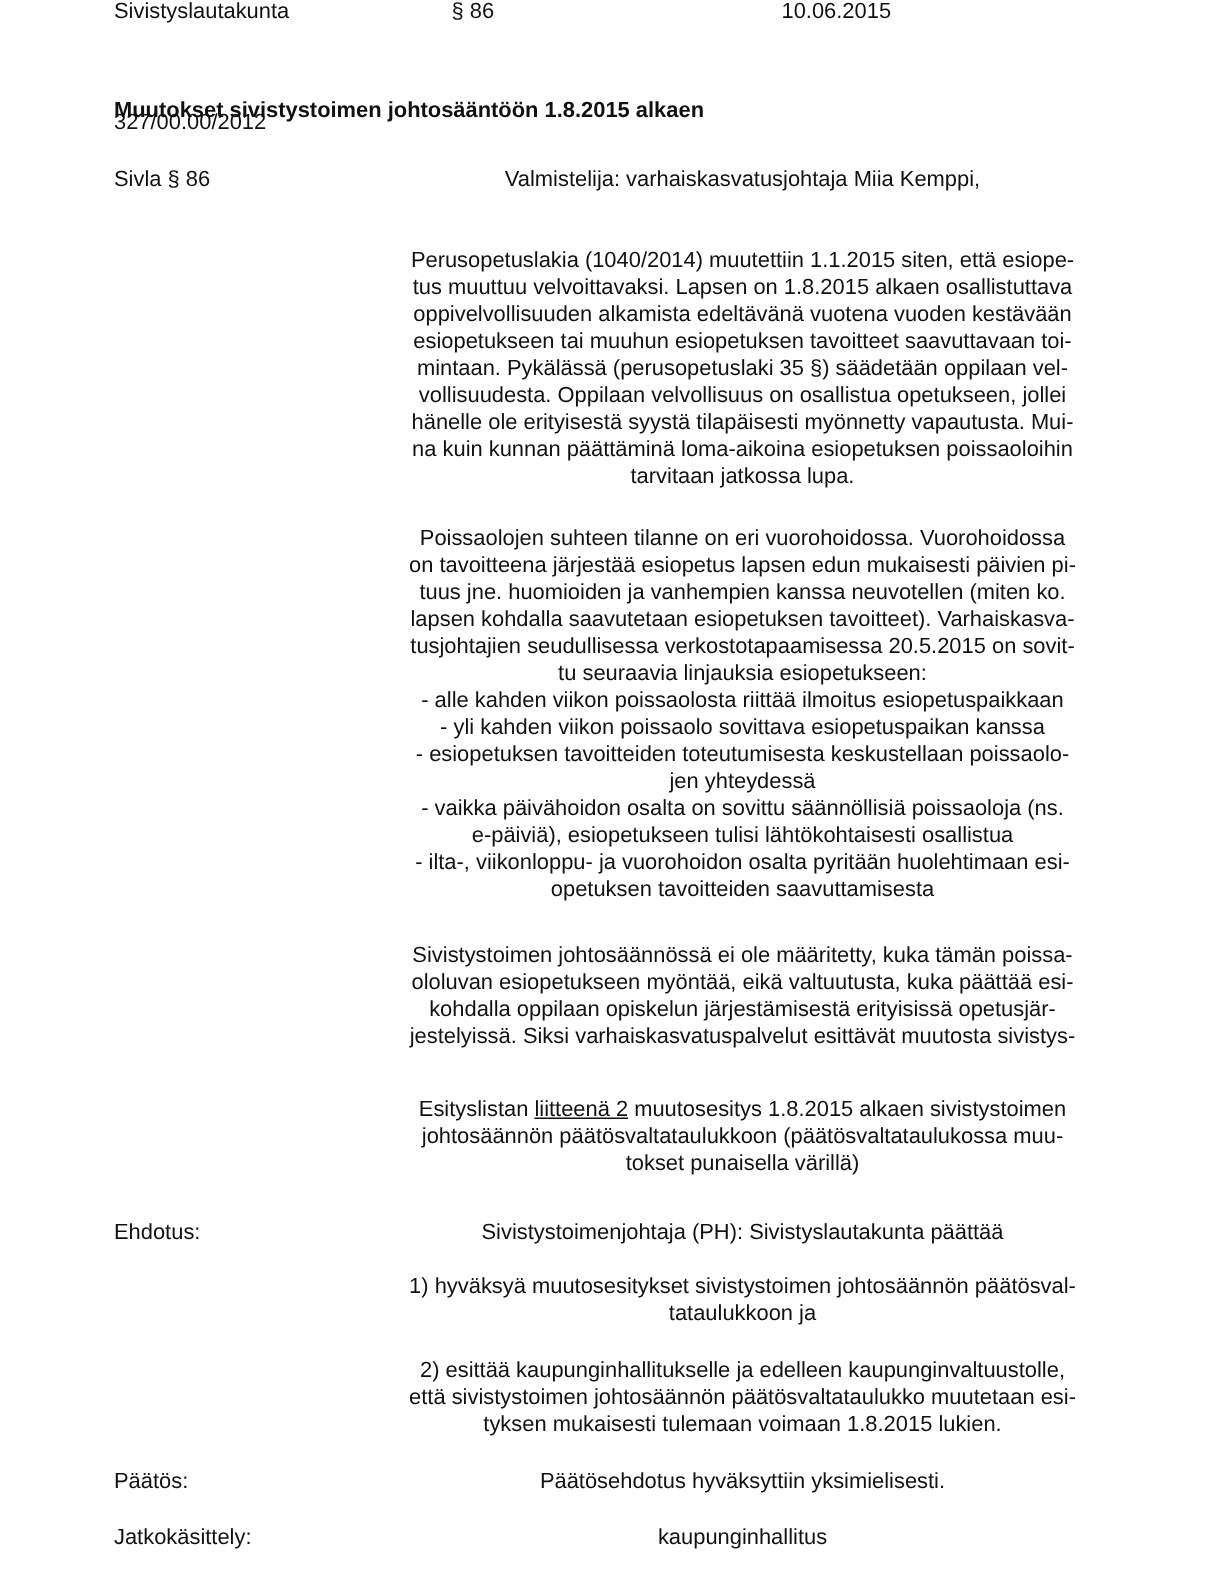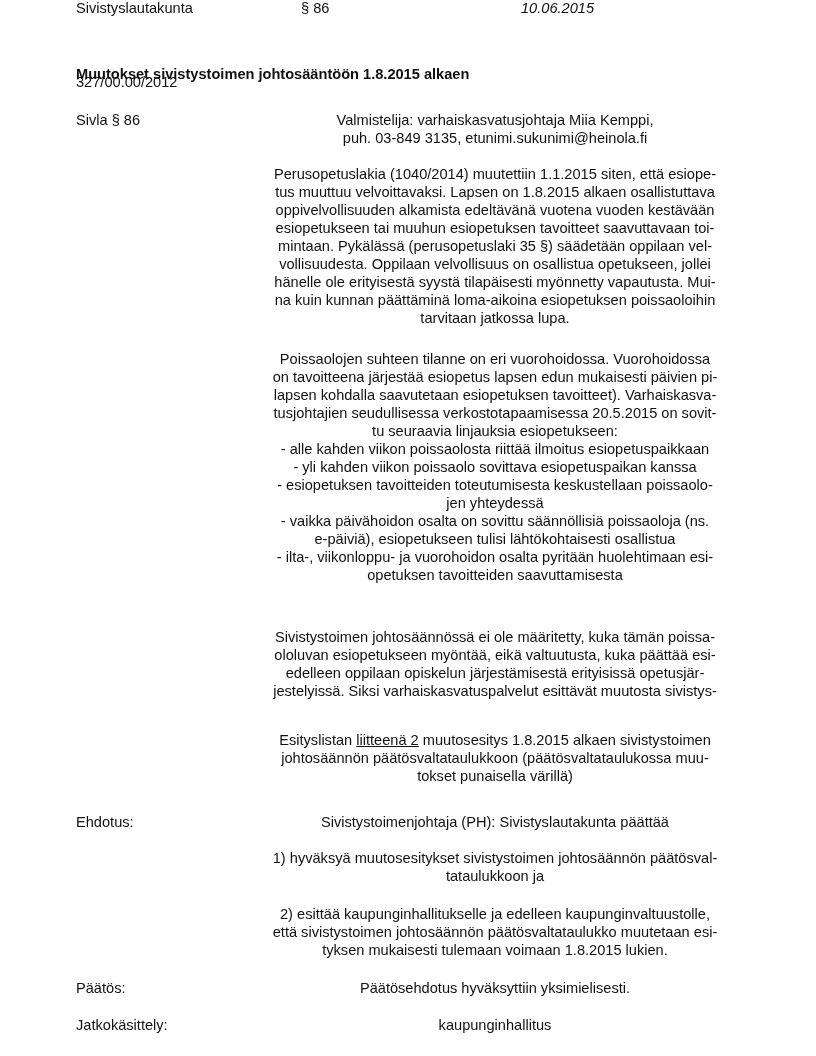--- a/index.html
+++ b/index.html
@@ -13,21 +13,21 @@
       position: relative;
       overflow: hidden;
       font-family: "Liberation Sans", sans-serif;
       font-size: 14.6px;
       color: #111111;
       line-height: 18px;
     }
     .abs { position: absolute; white-space: nowrap; }
     .hdr-committee { left: 76px; top: -1px; text-align: right; }
     .hdr-section { left: 301px; top: -1px; }
-    .hdr-date { left: 521px; top: -1px; font-style: italic; }
+    .hdr-date { left: 521px; top: -1px; }
     .title { left: 76px; top: 37px; font-weight: bold; margin-top: 28px; }
     .docnum { left: 76px; top: 73px; }
 
     .label { position: absolute; left: 76px; white-space: nowrap; }
     .content { position: absolute; left: 250px; width: 490px; text-align: center; }
     .line { display: block; white-space: nowrap; }
     .underline { text-decoration: underline; }
   </style>
 </head>
 <body>
@@ -35,55 +35,55 @@
 <div class="abs hdr-committee">Sivistyslautakunta</div>
 <div class="abs hdr-section">§ 86</div>
 <div class="abs hdr-date">10.06.2015</div>
 
 <div class="abs title">Muutokset sivistystoimen johtosääntöön 1.8.2015 alkaen</div>
 <div class="abs docnum">327/00.00/2012</div>
 
 <div class="label" style="top:111px;">Sivla § 86</div>
 <div class="content" style="top:111px;">
   <span class="line">Valmistelija: varhaiskasvatusjohtaja Miia Kemppi,</span>
-  <span class="line">puh. 03-849 3135, etunimi.sukunimi@heinola.fi</span>
 </div>
 
 <div class="content" style="top:165px;">
   <span class="line">Perusopetuslakia (1040/2014) muutettiin 1.1.2015 siten, että esiope-</span>
   <span class="line">tus muuttuu velvoittavaksi. Lapsen on 1.8.2015 alkaen osallistuttava</span>
   <span class="line">oppivelvollisuuden alkamista edeltävänä vuotena vuoden kestävään</span>
   <span class="line">esiopetukseen tai muuhun esiopetuksen tavoitteet saavuttavaan toi-</span>
   <span class="line">mintaan. Pykälässä (perusopetuslaki 35 §) säädetään oppilaan vel-</span>
   <span class="line">vollisuudesta. Oppilaan velvollisuus on osallistua opetukseen, jollei</span>
   <span class="line">hänelle ole erityisestä syystä tilapäisesti myönnetty vapautusta. Mui-</span>
   <span class="line">na kuin kunnan päättäminä loma-aikoina esiopetuksen poissaoloihin</span>
   <span class="line">tarvitaan jatkossa lupa.</span>
 </div>
 
 <div class="content" style="top:350px;">
   <span class="line">Poissaolojen suhteen tilanne on eri vuorohoidossa. Vuorohoidossa</span>
   <span class="line">on tavoitteena järjestää esiopetus lapsen edun mukaisesti päivien pi-</span>
+  <span class="line">tuus jne. huomioiden ja vanhempien kanssa neuvotellen (miten ko.</span>
   <span class="line">lapsen kohdalla saavutetaan esiopetuksen tavoitteet). Varhaiskasva-</span>
   <span class="line">tusjohtajien seudullisessa verkostotapaamisessa 20.5.2015 on sovit-</span>
   <span class="line">tu seuraavia linjauksia esiopetukseen:</span>
   <span class="line">- alle kahden viikon poissaolosta riittää ilmoitus esiopetuspaikkaan</span>
   <span class="line">- yli kahden viikon poissaolo sovittava esiopetuspaikan kanssa</span>
   <span class="line">- esiopetuksen tavoitteiden toteutumisesta keskustellaan poissaolo-</span>
   <span class="line">jen yhteydessä</span>
   <span class="line">- vaikka päivähoidon osalta on sovittu säännöllisiä poissaoloja (ns.</span>
   <span class="line">e-päiviä), esiopetukseen tulisi lähtökohtaisesti osallistua</span>
   <span class="line">- ilta-, viikonloppu- ja vuorohoidon osalta pyritään huolehtimaan esi-</span>
   <span class="line">opetuksen tavoitteiden saavuttamisesta</span>
 </div>
 
 <div class="content" style="top:628px;">
   <span class="line">Sivistystoimen johtosäännössä ei ole määritetty, kuka tämän poissa-</span>
   <span class="line">ololuvan esiopetukseen myöntää, eikä valtuutusta, kuka päättää esi-</span>
-  <span class="line">edelleen oppilaan opiskelun järjestämisestä erityisissä opetusjär-</span>
+  <span class="line">kohdalla oppilaan opiskelun järjestämisestä erityisissä opetusjär-</span>
   <span class="line">jestelyissä. Siksi varhaiskasvatuspalvelut esittävät muutosta sivistys-</span>
 </div>
 
 <div class="content" style="top:731px;">
   <span class="line"><span>Esityslistan </span><span class="underline">liitteenä 2</span><span> muutosesitys 1.8.2015 alkaen sivistystoimen</span></span>
   <span class="line">johtosäännön päätösvaltataulukkoon (päätösvaltataulukossa muu-</span>
   <span class="line">tokset punaisella värillä)</span>
 </div>
 
 <div class="label" style="top:813px;">Ehdotus:</div>

